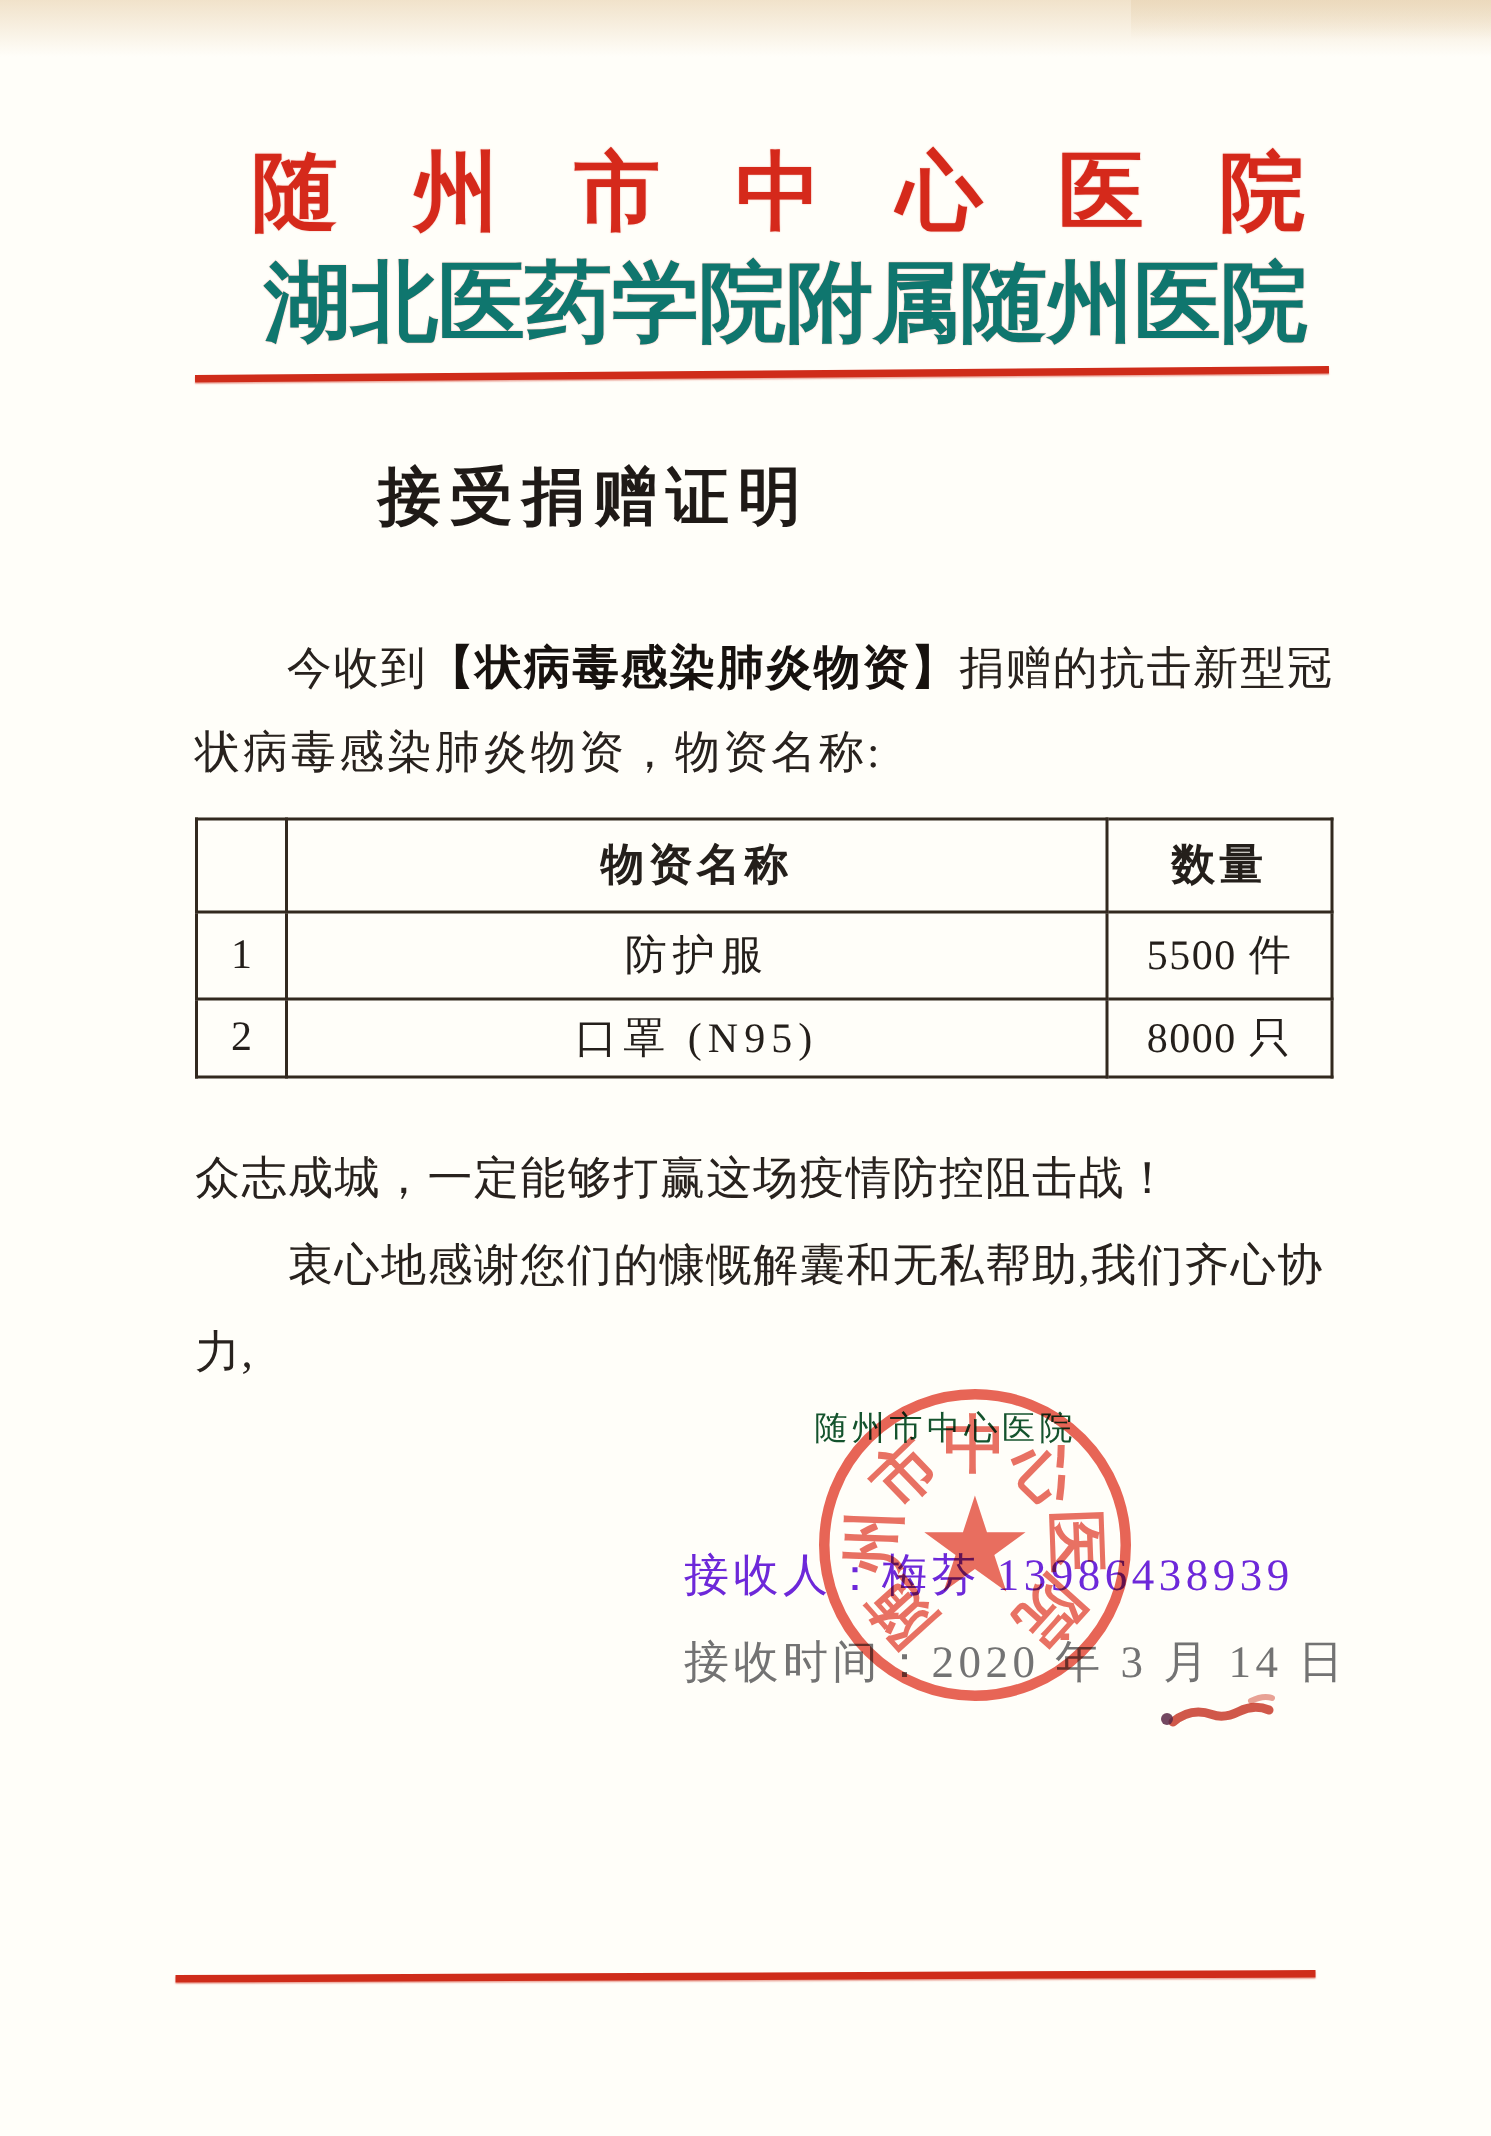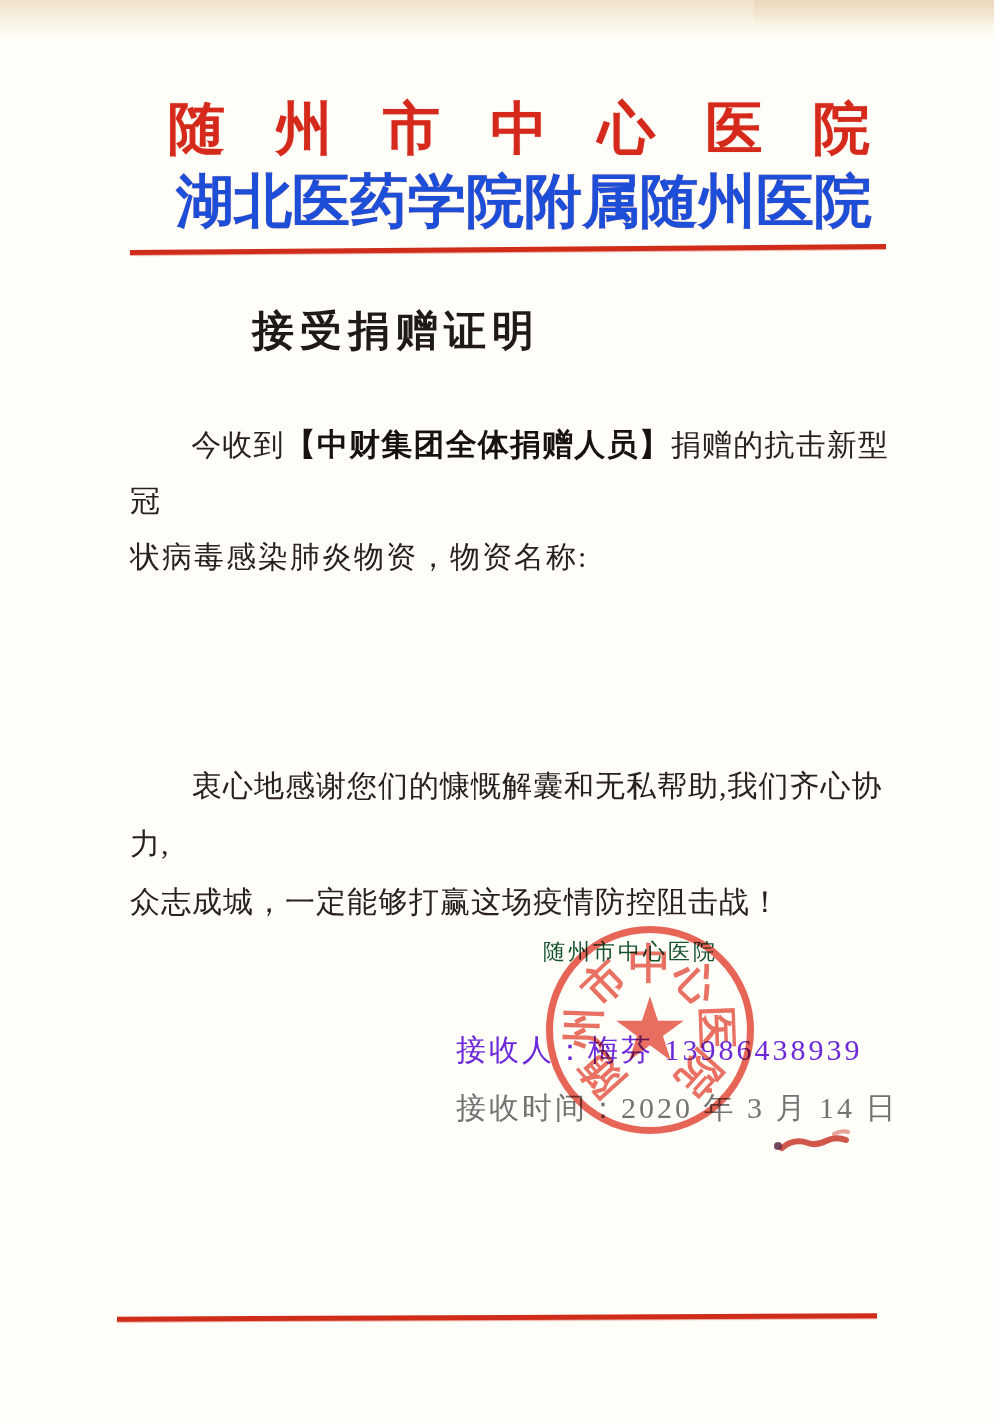--- a/index.html
+++ b/index.html
@@ -28,21 +28,21 @@
   .hline1 {
     position:absolute; left:168px; top:96px; width:702px;
     display:flex; justify-content:space-between;
     font-size:57px; font-weight:700; color:#d5291b;
     line-height:66px;
     text-shadow:0 0 1px rgba(213,41,27,.45);
   }
   .hline2 {
     position:absolute; left:176px; top:168px; width:704px;
     display:flex; justify-content:space-between;
-    font-size:58px; font-weight:700; color:#1d4ed8;
+    font-size:58px; font-weight:700; color:#0f766e;
     line-height:68px;
     text-shadow:0 0 1px rgba(213,41,27,.45);
   }
   .hline2 span, .hline1 span { display:block; }
 
   .red-rule {
     position:absolute; background:#cf2c1a; height:5px;
     box-shadow:0 1px 1px rgba(207,44,26,.4);
   }
   .rule-top    { left:130px; top:247px; width:756px; transform:rotate(-0.45deg); }
@@ -145,28 +145,52 @@
     <span>医</span>
     <span>院</span>
   </div>
   <div class="hline2">湖北医药学院附属随州医院</div>
 
   <div class="red-rule rule-top"></div>
 
   <h2 class="doc-title">接受捐赠证明</h2>
 
   <div class="intro">
-    <p class="intro-line1"><span class="indent"></span><span>今收到</span><span class="donor-bold">【中财集团全体捐赠人员】</span><span>捐赠的抗击新型冠</span></p>
+    <p class="intro-line1"><span class="indent"></span><span>今收到</span><span class="donor-bold">【状病毒感染肺炎物资】</span><span>捐赠的抗击新型冠</span></p>
     <p class="intro-line2">状病毒感染肺炎物资，物资名称:</p>
   </div>
 
+  <table class="supplies">
+    <colgroup>
+        <col class="c-no">
+        <col class="c-name">
+        <col class="c-qty">
+      </colgroup>
+    <tbody>
+        <tr class="hdr">
+      <th></th>
+      <th>物资名称</th>
+      <th>数量</th>
+    </tr>
+    <tr class="r1">
+      <td>1</td>
+      <td class="name">防护服</td>
+      <td class="qty">5500 件</td>
+    </tr>
+    <tr class="r2">
+      <td>2</td>
+      <td class="name">口罩 (N95)</td>
+      <td class="qty">8000 只</td>
+    </tr>
+  </tbody>
+    </table>
 
   <div class="closing">
+    <p>众志成城，一定能够打赢这场疫情防控阻击战！</p>
     <p><span class="indent"></span><span>衷心地感谢您们的慷慨解囊和无私帮助,我们齐心协力,</span></p>
-    <p>众志成城，一定能够打赢这场疫情防控阻击战！</p>
   </div>
 
   <div class="sig-hospital">随州市中心医院</div>
   <div class="sig-receiver">接收人：梅芬 13986438939</div>
   <div class="sig-date">接收时间：2020 年 3 月 14 日</div>
 
   <div class="stamp">
     <div class="stamp-ring"></div>
     <span class="stamp-star">★</span>
     <span class="seal-char sc0">随</span>

